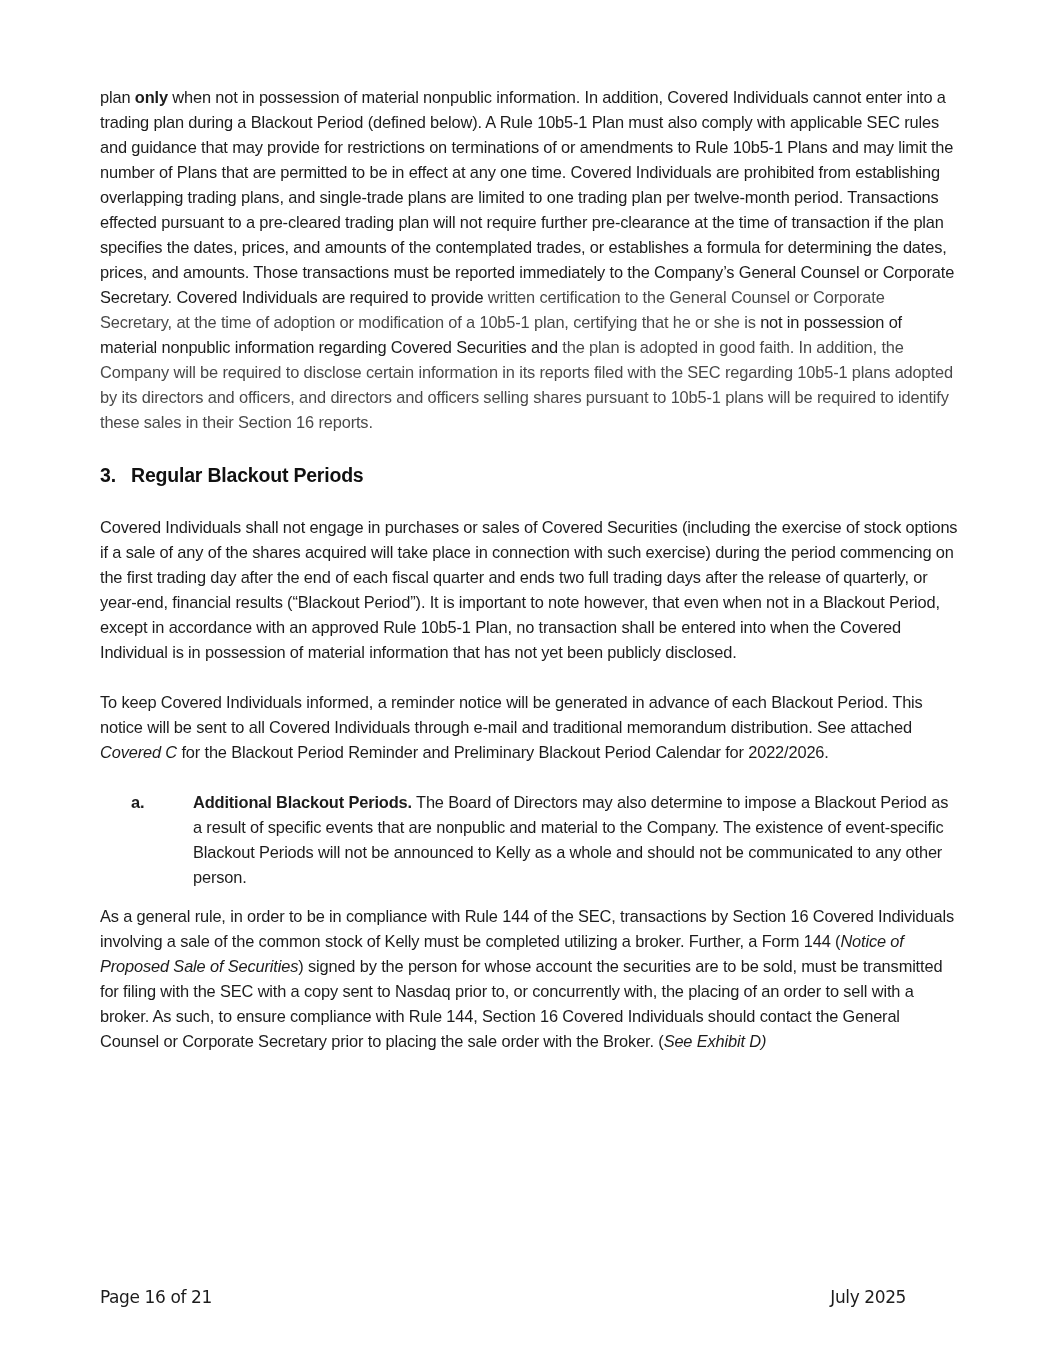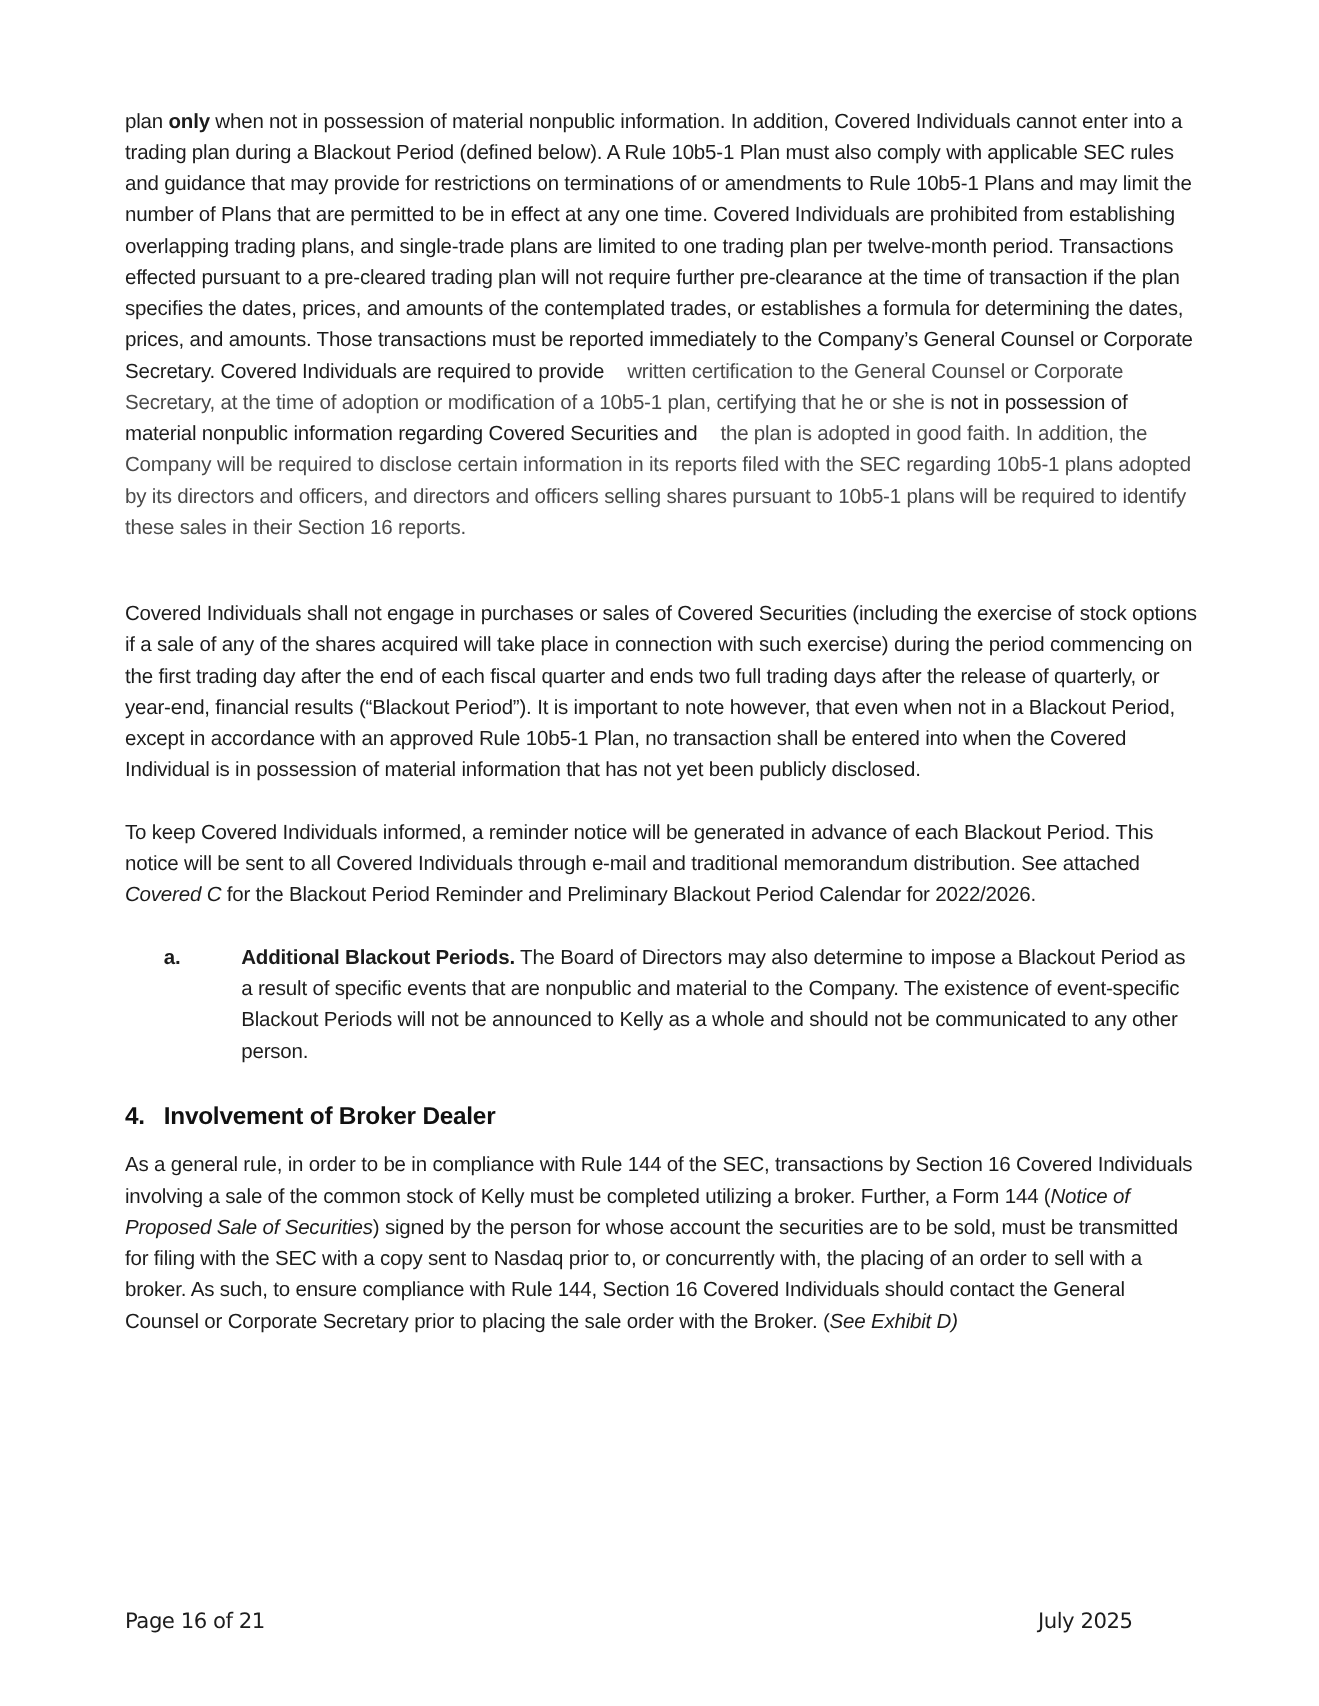--- a/index.html
+++ b/index.html
@@ -20,37 +20,37 @@
       left: 100px;
       top: 85px;
       width: 860px;
     }
     p {
       margin: 0;
       font-size: 16.4px;
       line-height: 25px;
       letter-spacing: -0.15px;
     }
-    .lighter { color: #4a4a4a; margin-left: 14px; }
+    .lighter { color: #4a4a4a; }
     b { font-weight: bold; }
     i { font-style: italic; }
     h2 {
       margin: 0;
       font-size: 19.5px;
       font-weight: bold;
       line-height: 26px;
       letter-spacing: -0.2px;
       color: #111;
     }
     h2 .num {
       display: inline-block;
       width: 31px;
     }
     #sec3-heading { margin-top: 27px; }
-    #sec3-p1 { margin-top: 44px; }
+    #sec3-p1 { margin-top: 27px; }
     #sec3-p2 { margin-top: 25px; }
     #sec3-sub { margin-top: 25px; position: relative; padding-left: 93px; }
     #sec3-sub .marker {
       position: absolute;
       left: 31px;
       top: 0;
       font-weight: bold;
     }
     #sec4-heading { margin-top: 26px; }
     #sec4-p1 { margin-top: 14px; }
@@ -67,28 +67,28 @@
       justify-content: space-between;
     }
   </style>
 </head>
 <body>
 
 <div class="page">
 
   <p id="sec2-cont"><span>plan </span><b>only</b><span> when not in possession of material nonpublic information. In addition, Covered Individuals cannot enter into a trading plan during a Blackout Period (defined below). A Rule 10b5-1 Plan must also comply with applicable SEC rules and guidance that may provide for restrictions on terminations of or amendments to Rule 10b5-1 Plans and may limit the number of Plans that are permitted to be in effect at any one time. Covered Individuals are prohibited from establishing overlapping trading plans, and single-trade plans are limited to one trading plan per twelve-month period. Transactions effected pursuant to a pre-cleared trading plan will not require further pre-clearance at the time of transaction if the plan specifies the dates, prices, and amounts of the contemplated trades, or establishes a formula for determining the dates, prices, and amounts. Those transactions must be reported immediately to the Company’s General Counsel or Corporate Secretary. Covered Individuals are required to provide </span><span class="lighter">written certification to the General Counsel or Corporate Secretary, at the time of adoption or modification of a 10b5-1 plan, certifying that he or she is </span><span>not in possession of material nonpublic information regarding Covered Securities and </span><span class="lighter">the plan is adopted in good faith. In addition, the Company will be required to disclose certain information in its reports filed with the SEC regarding 10b5-1 plans adopted by its directors and officers, and directors and officers selling shares pursuant to 10b5-1 plans will be required to identify these sales in their Section 16 reports.</span></p>
 
+  <h2 id="sec3-heading"><span class="num">3.</span><span>Regular Blackout Periods</span></h2>
 
   <p id="sec3-p1">Covered Individuals shall not engage in purchases or sales of Covered Securities (including the exercise of stock options if a sale of any of the shares acquired will take place in connection with such exercise) during the period commencing on the first trading day after the end of each fiscal quarter and ends two full trading days after the release of quarterly, or year-end, financial results (“Blackout Period”). It is important to note however, that even when not in a Blackout Period, except in accordance with an approved Rule 10b5-1 Plan, no transaction shall be entered into when the Covered Individual is in possession of material information that has not yet been publicly disclosed.</p>
 
   <p id="sec3-p2"><span>To keep Covered Individuals informed, a reminder notice will be generated in advance of each Blackout Period. This notice will be sent to all Covered Individuals through e-mail and traditional memorandum distribution. See attached </span><i>Covered C</i><span> for the Blackout Period Reminder and Preliminary Blackout Period Calendar for 2022/2026.</span></p>
 
   <p id="sec3-sub"><span class="marker">a.</span><b>Additional Blackout Periods.</b><span> The Board of Directors may also determine to impose a Blackout Period as a result of specific events that are nonpublic and material to the Company. The existence of event-specific Blackout Periods will not be announced to Kelly as a whole and should not be communicated to any other person.</span></p>
 
-  <h2 id="sec4-heading"><span class="num">4.</span><span>Involvement of Broker Dealer</span></h2>
 
   <p id="sec4-p1"><span>As a general rule, in order to be in compliance with Rule 144 of the SEC, transactions by Section 16 Covered Individuals involving a sale of the common stock of Kelly must be completed utilizing a broker. Further, a Form 144 (</span><i>Notice of Proposed Sale of Securities</i><span>) signed by the person for whose account the securities are to be sold, must be transmitted for filing with the SEC with a copy sent to Nasdaq prior to, or concurrently with, the placing of an order to sell with a broker. As such, to ensure compliance with Rule 144, Section 16 Covered Individuals should contact the General Counsel or Corporate Secretary prior to placing the sale order with the Broker. (</span><i>See Exhibit D)</i></p>
 
 </div>
 
 <div class="footer">
   <span>Page 16 of 21</span>
   <span>July 2025</span>
 </div>
 

